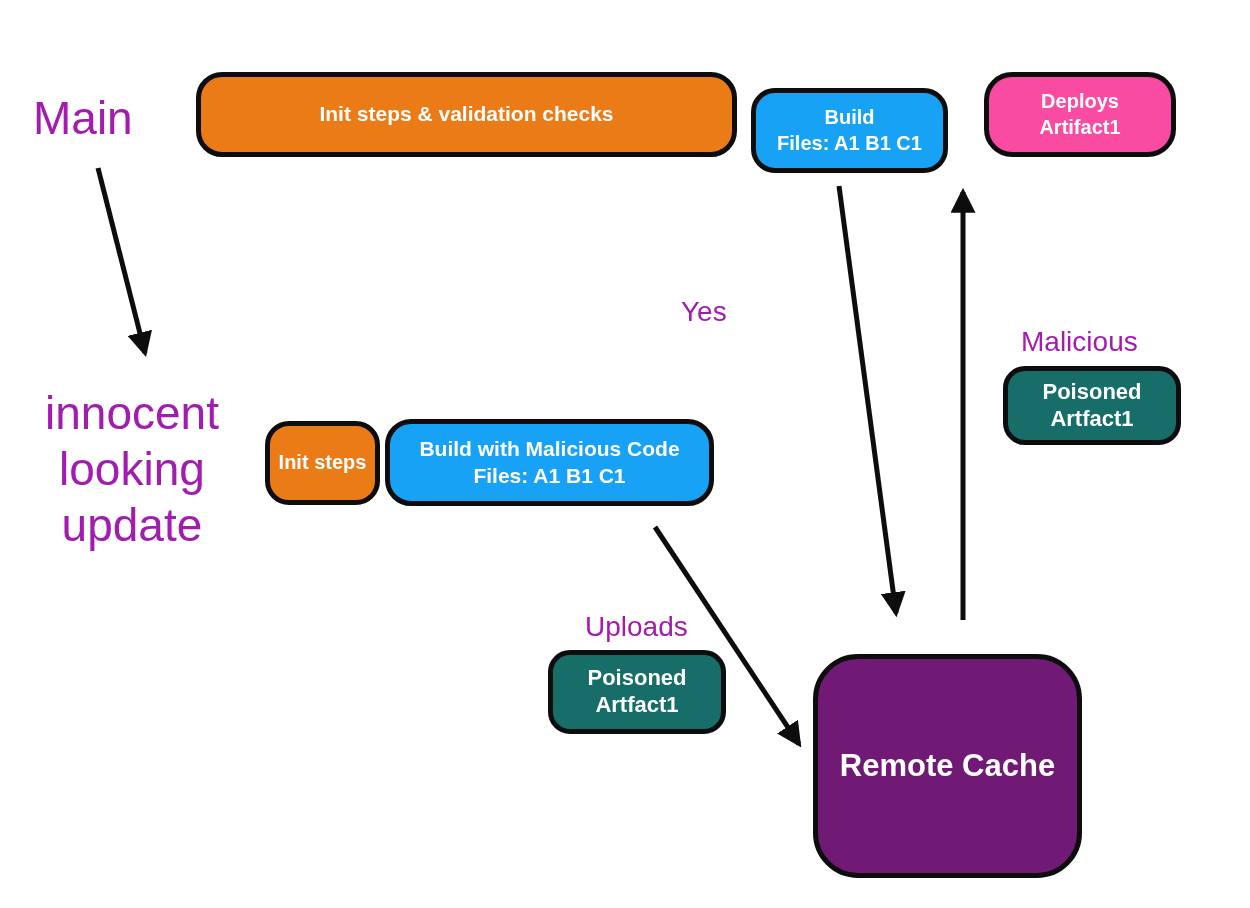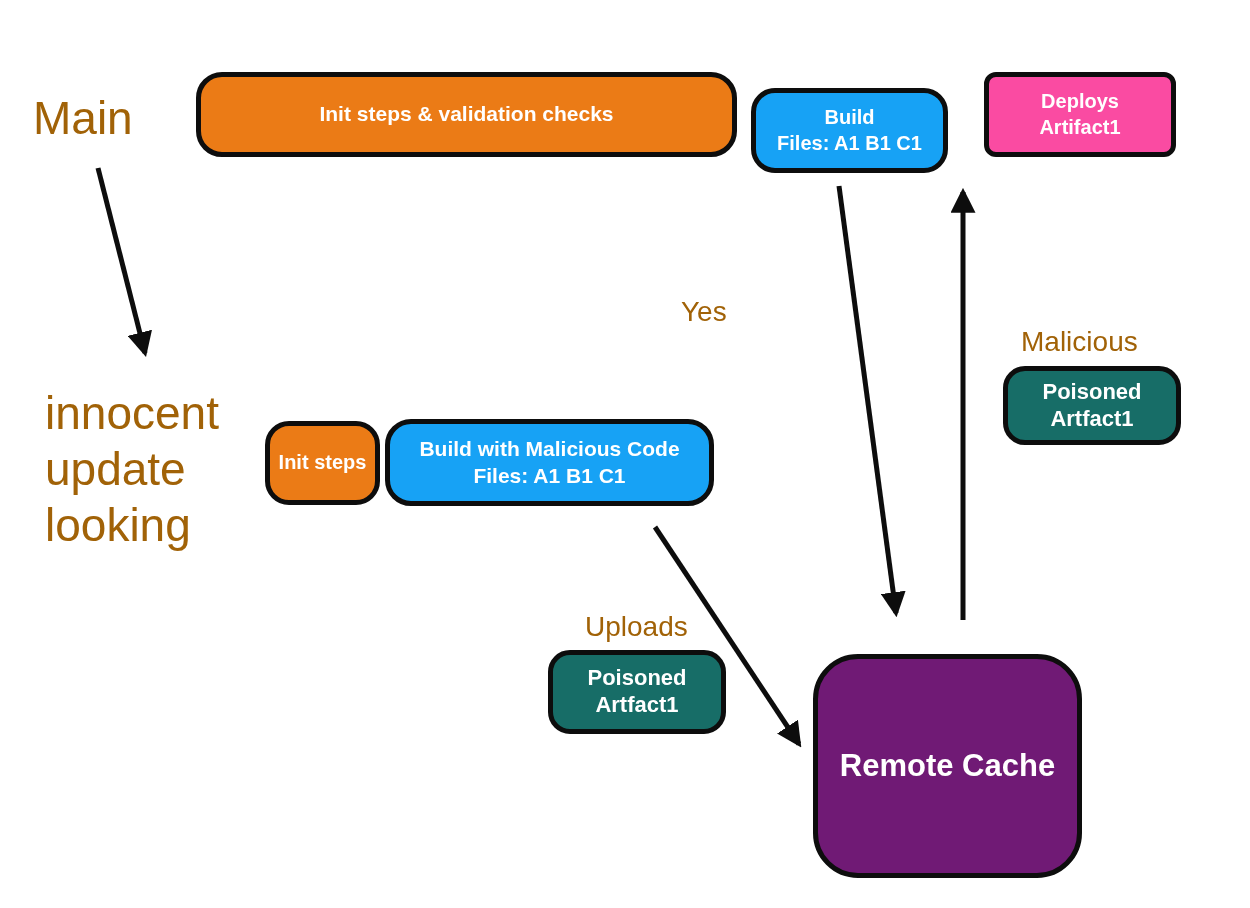--- a/index.html
+++ b/index.html
@@ -21,29 +21,30 @@
     align-items: center;
     justify-content: center;
     color: #ffffff;
     font-weight: bold;
     text-align: center;
     line-height: 1.28;
   }
   .node .ln { white-space: nowrap; }
   .annotation {
     position: absolute;
-    color: #a16207;
+    color: #a21caf;
     white-space: nowrap;
+    text-align: center;
   }
   .big-label { font-size: 46px; line-height: 1.22; }
   .mid-label { font-size: 28px; line-height: 1.18; }
   
   #n-init-validation { left: 196px; top: 72px;  width: 541px; height: 85px; font-size: 21px; }
   #n-build           { left: 751px; top: 72px;  width: 197px; height: 85px; font-size: 20px; border-radius: 24px; }
-  #n-deploys         { left: 984px; top: 72px;  width: 192px; height: 85px; font-size: 20px; border-radius: 12px; }
+  #n-deploys         { left: 984px; top: 72px;  width: 192px; height: 85px; font-size: 20px; border-radius: 28px; }
   #n-init-steps      { left: 240px; top: 421px; width: 115px; height: 84px; font-size: 20px; border-radius: 24px; margin-left: 25px; }
   #n-malicious-build { left: 363px; top: 419px; width: 329px; height: 87px; font-size: 21px; margin-left: 22px; }
   #n-poisoned-download { left: 1003px; top: 366px; width: 178px; height: 79px; font-size: 22px; border-radius: 22px; line-height: 1.22; }
   #n-poisoned-upload   { left: 548px;  top: 650px; width: 178px; height: 84px; font-size: 22px; border-radius: 22px; line-height: 1.22; }
   #n-remote-cache    { left: 813px; top: 654px; width: 269px; height: 224px; font-size: 31px; border-radius: 45px; }
   #a-main     { left: 33px;  top: 90px;  }
   #a-innocent { left: 45px;  top: 385px; }
   #a-hash     { left: 681px; top: 295px; }
   #a-downloads{ left: 1021px; top: 325px; }
   #a-uploads  { left: 585px;  top: 610px; }
@@ -63,22 +64,22 @@
     <line x1="98" y1="168" x2="145" y2="353" stroke="#0d0d0d" stroke-width="5" marker-end="url(#ah)"></line>
     <line x1="839" y1="186" x2="896" y2="613" stroke="#0d0d0d" stroke-width="5" marker-end="url(#ah)"></line>
     <line x1="963" y1="620" x2="963" y2="192" stroke="#0d0d0d" stroke-width="5" marker-end="url(#ah)"></line>
     <line x1="655" y1="527" x2="799" y2="744" stroke="#0d0d0d" stroke-width="5" marker-end="url(#ah)"></line>
   </svg>
 
   <div id="a-main" class="annotation big-label">Main</div>
 
   <div id="a-innocent" class="annotation big-label">
     <div>innocent</div>
+    <div>looking</div>
     <div>update</div>
-    <div>looking</div>
   </div>
 
   <div id="a-hash" class="annotation mid-label">
     <div>Yes</div>
   </div>
 
   <div id="a-downloads" class="annotation mid-label">Malicious</div>
 
   <div id="a-uploads" class="annotation mid-label">Uploads</div>
 

